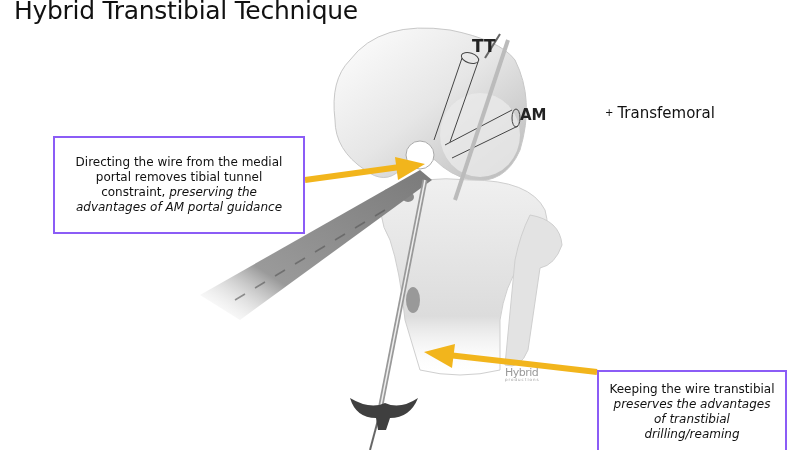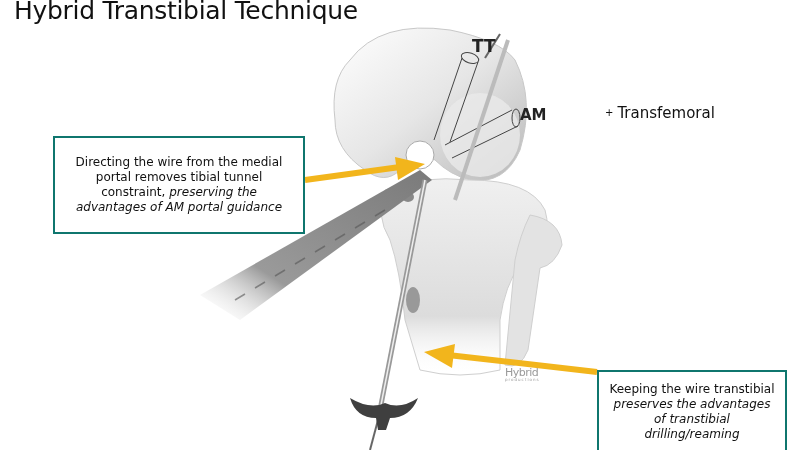--- a/index.html
+++ b/index.html
@@ -3,21 +3,21 @@
 <meta charset="utf-8">
 <style>
   html, body { margin: 0; padding: 0; background: #ffffff; }
   body { width: 800px; height: 450px; position: relative; overflow: hidden; font-family: "DejaVu Sans", sans-serif; }
   .title { position: absolute; left: 14px; top: -4px; font-size: 25px; color: #111; font-family: "DejaVu Sans", sans-serif; letter-spacing: -0.3px; }
   .illustration { position: absolute; left: 0; top: 0; width: 800px; height: 450px; }
   .label-tt { position: absolute; left: 472px; top: 36px; font-size: 17px; font-weight: bold; color: #222; }
   .label-am { position: absolute; left: 520px; top: 106px; font-size: 15px; font-weight: bold; color: #222; }
   .label-tf { position: absolute; left: 565px; top: 104px; font-size: 15px; color: #111; margin-left: 40px; }
   .label-tf .plus { font-size: 10px; margin-right: 4px; vertical-align: 2px; }
-  .callout { position: absolute; border: 2px solid #0f766e; background: #fff; text-align: center; color: #111; font-size: 12px; line-height: 15px; box-sizing: border-box; display: flex; flex-direction: column; justify-content: center; }
+  .callout { position: absolute; border: 2px solid #8b5cf6; background: #fff; text-align: center; color: #111; font-size: 12px; line-height: 15px; box-sizing: border-box; display: flex; flex-direction: column; justify-content: center; }
   .callout em { font-style: italic; }
   .callout-left { left: 53px; top: 136px; width: 252px; height: 98px; padding: 4px 10px; }
   .callout-right { left: 597px; top: 331px; width: 190px; height: 84px; padding: 4px 8px; margin-top: 39px; }
   .watermark { position: absolute; left: 505px; top: 366px; font-size: 11px; color: #9a9a9a; letter-spacing: -0.5px; }
   .watermark small { display:block; font-size: 4px; letter-spacing: 1px; margin-top:-2px; }
 </style>
 </head>
 <body>
 
 <svg class="illustration" viewBox="0 0 800 450" xmlns="http://www.w3.org/2000/svg">

